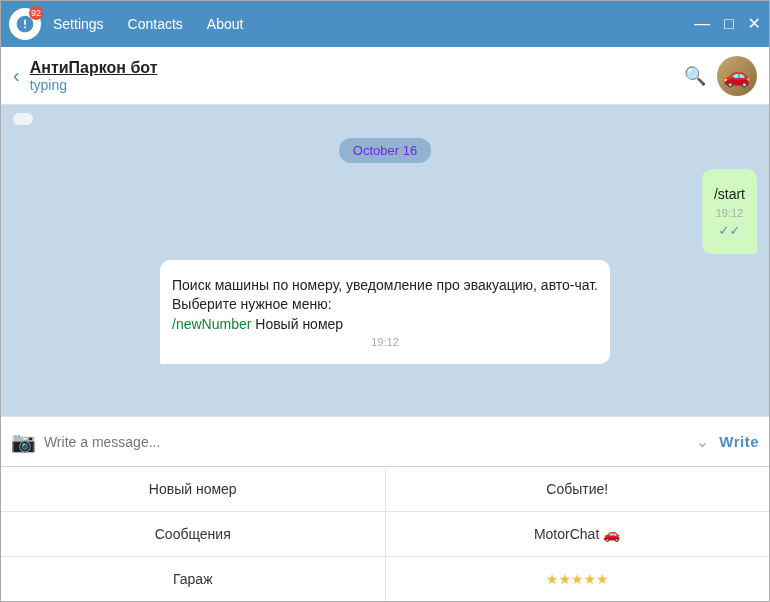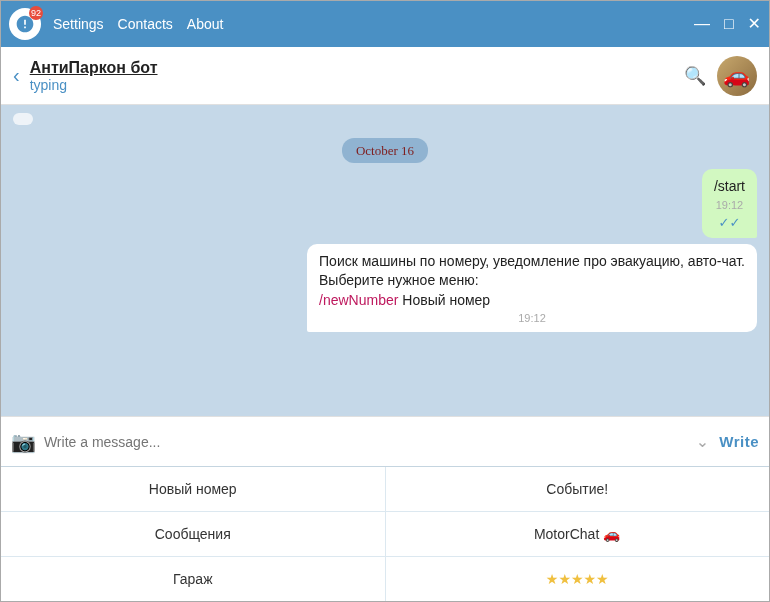--- a/index.html
+++ b/index.html
@@ -55,21 +55,21 @@
       width: 14px;
       height: 14px;
       border-radius: 50%;
       display: flex;
       align-items: center;
       justify-content: center;
     }
     .titlebar-menu {
       display: flex;
       align-items: center;
-      gap: 14px;
+      gap: 24px;
       margin-left: 8px;
     }
     .titlebar-menu span {
       color: #fff;
       font-size: 14px;
       cursor: pointer;
     }
     .titlebar-controls {
       margin-left: auto;
       display: flex;
@@ -154,61 +154,60 @@
       max-width: 60%;
     }
 
     
     .date-separator {
       text-align: center;
       margin: 10px 0;
     }
     .date-separator span {
       background: rgba(100,150,190,0.55);
-      color: #7f1d1d;
+      color: #6d28d9;
       border-radius: 12px;
       padding: 5px 14px;
       font-size: 13px;
-      font-family: Liberation Serif, serif;
     }
 
     
     .msg-row {
       display: flex;
       margin-bottom: 6px;
     }
     .msg-row.right {
       justify-content: flex-end;
     }
     .msg-row.left {
-      justify-content: flex-end;
+      justify-content: center;
     }
 
     .bubble {
       max-width: 70%;
       border-radius: 10px;
-      padding: 8px 12px;
+      padding: 16px 12px;
       position: relative;
       font-size: 14px;
     }
     .bubble.outgoing {
       background: #d2f8c1;
       border-bottom-right-radius: 2px;
     }
     .bubble.incoming {
       background: #fff;
       border-bottom-left-radius: 2px;
     }
 
     .bubble .msg-text {
       color: #222;
       line-height: 1.4;
     }
     .bubble .msg-text .cmd {
-      color: #be185d;
+      color: #15803d;
     }
     .bubble-footer {
       display: flex;
       align-items: center;
       justify-content: flex-end;
       gap: 4px;
       margin-top: 2px;
       flex-direction: column;
     }
     .msg-time {

